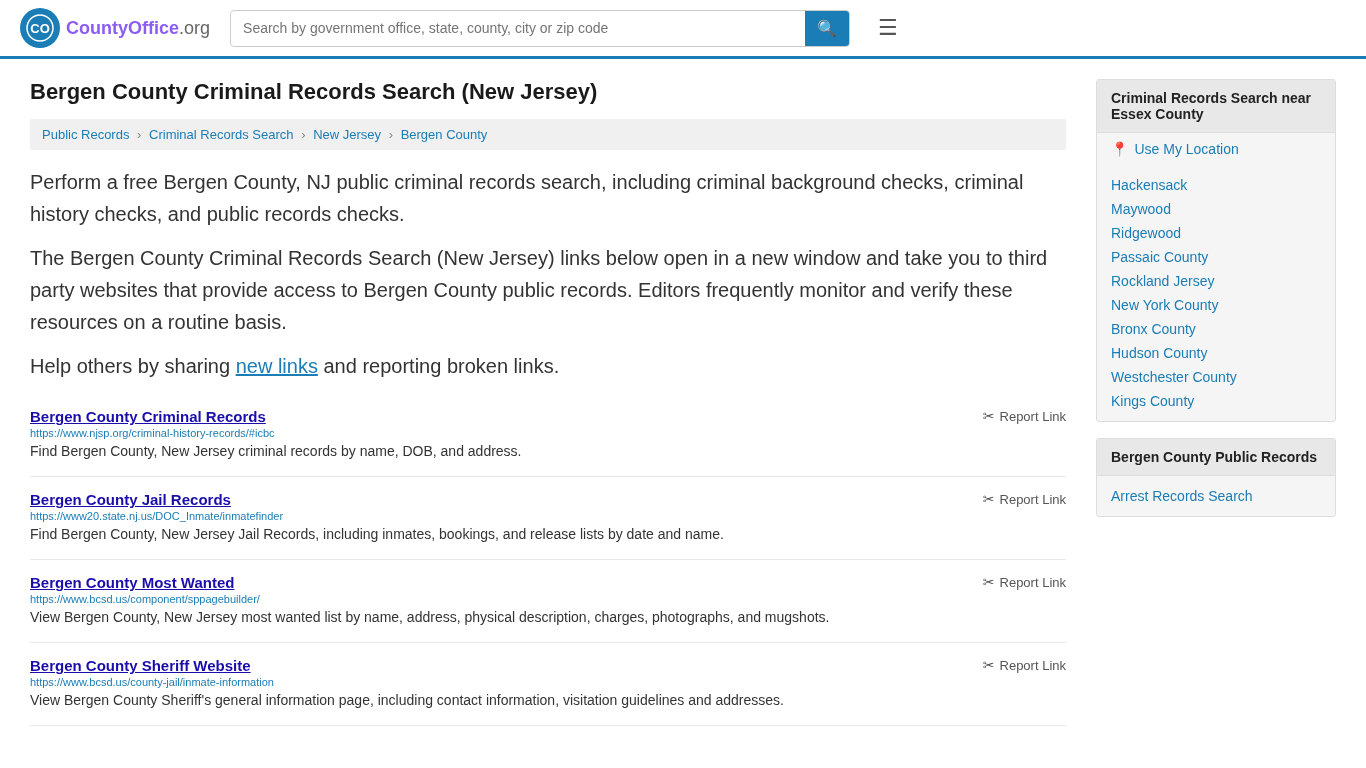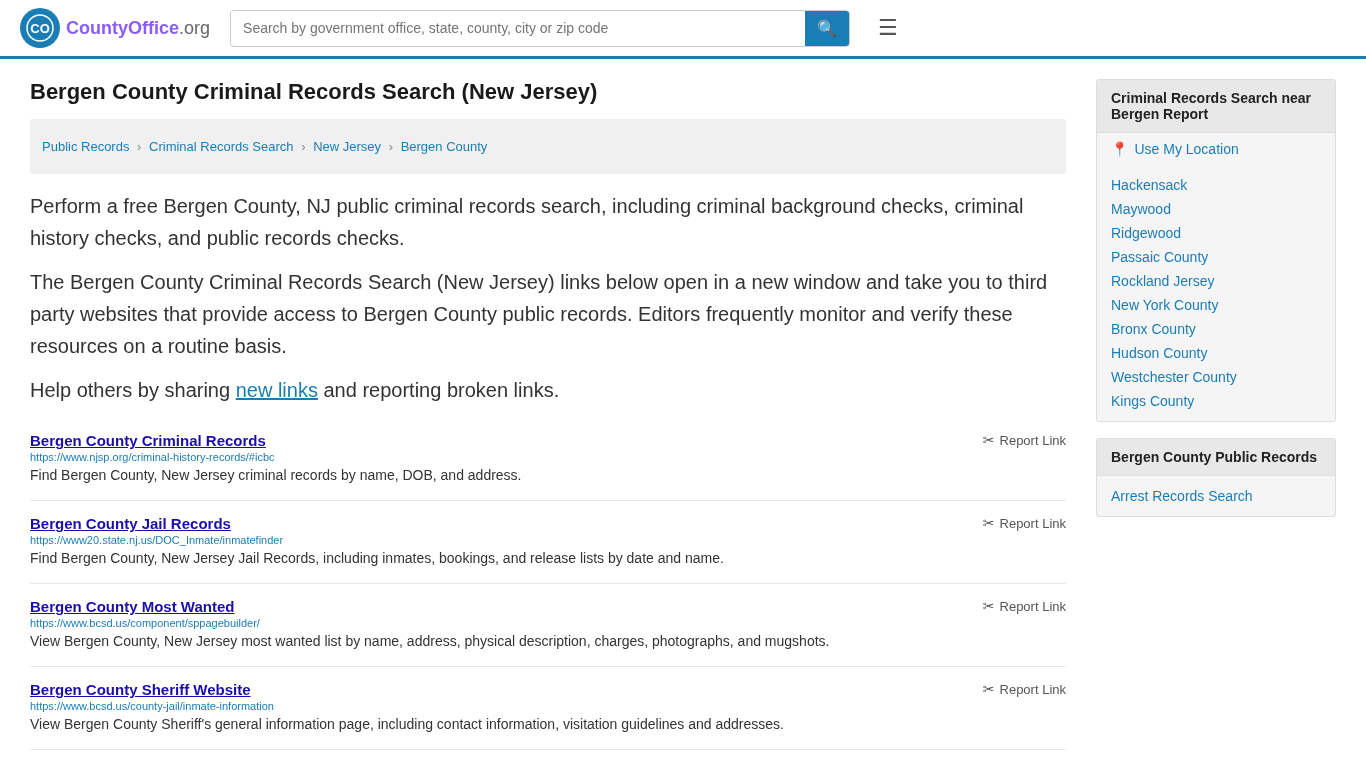--- a/index.html
+++ b/index.html
@@ -86,21 +86,21 @@
       flex: 1;
     }
     .page-title {
       font-size: 22px;
       font-weight: bold;
       color: #1a1a1a;
       margin-bottom: 14px;
     }
     .breadcrumb {
       background: #f0f0f0;
-      padding: 20px 12px;
+      padding: 8px 12px;
       font-size: 13px;
       color: #555;
       margin-bottom: 16px;
       border-radius: 2px;
     }
     .breadcrumb a {
       color: #1a7db5;
       text-decoration: none;
     }
     .breadcrumb span { color: #888; margin: 0 4px; }
@@ -296,21 +296,21 @@
       <div class="record-url">https://www.bcsd.us/county-jail/inmate-information</div>
       <div class="record-desc">View Bergen County Sheriff's general information page, including contact information, visitation guidelines and addresses.</div>
     </div>
       </div>
 
   </div>
 
   <div class="sidebar">
 
     <div class="sidebar-section">
-      <div class="sidebar-title">Criminal Records Search near Bergen Report</div>
+      <div class="sidebar-title">Criminal Records Search near Essex County</div>
       <div class="use-location">
         <span class="location-icon">📍</span>
         <span>Use My Location</span>
       </div>
       <ul class="sidebar-list" id="criminal-links">
 
           <li><a href="#">Hackensack</a></li>
           <li><a href="#">Maywood</a></li>
           <li><a href="#">Ridgewood</a></li>
           <li><a href="#">Passaic County</a></li>

